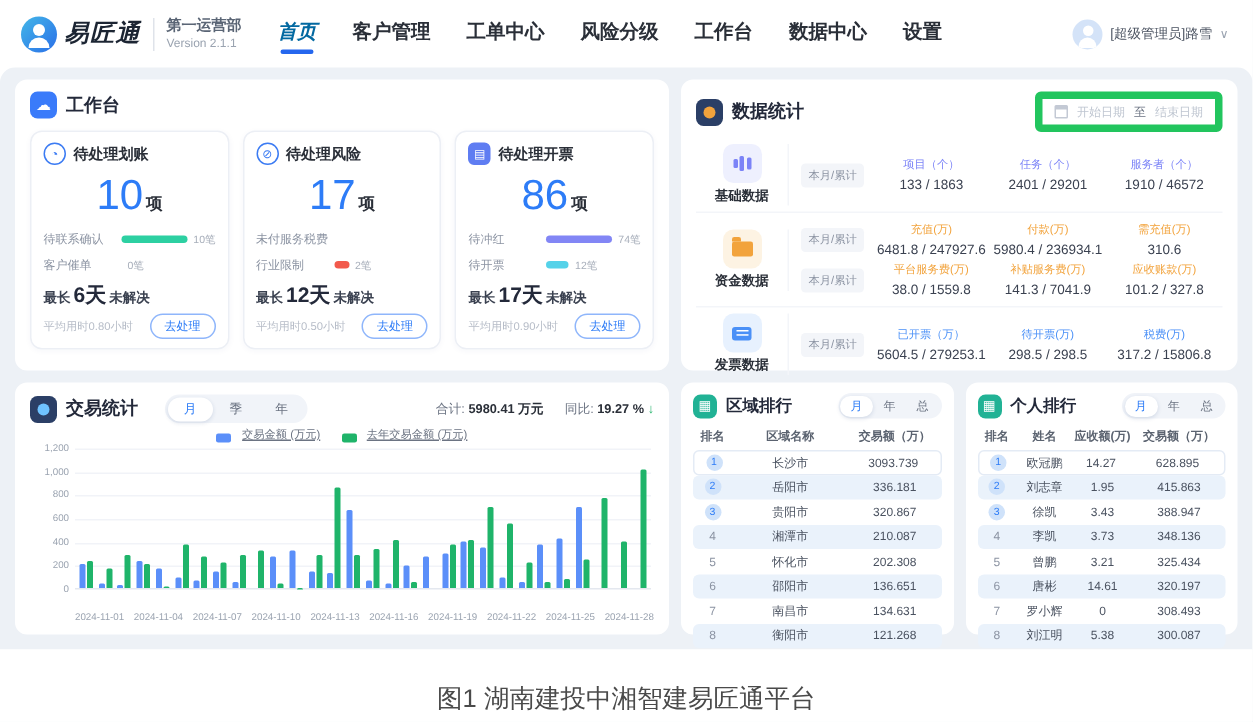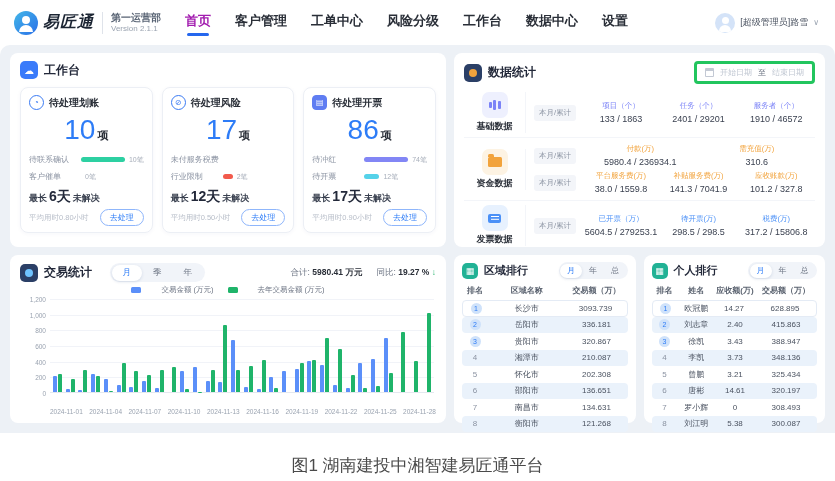--- a/index.html
+++ b/index.html
@@ -10,21 +10,21 @@
   .logo-ic { width:24px; height:24px; border-radius:50%; background:linear-gradient(135deg,#43b7e8,#2a6fe8); position:relative; flex:0 0 auto; }
   .logo-ic::before { content:""; position:absolute; left:8px; top:5px; width:8px; height:8px; border-radius:50%; background:#fff; }
   .logo-ic::after { content:""; position:absolute; left:5px; top:14px; width:14px; height:7px; border-radius:7px 7px 0 0; background:#fff; }
   .logo-name { font-size:16px; font-weight:bold; font-style:italic; color:#1c2533; margin-left:5px; letter-spacing:1px; }
   .tb-div { width:1px; height:22px; background:#dfe3ea; margin:0 8px; }
   .dept-box { line-height:1.15; }
   .dept { font-size:10px; font-weight:bold; color:#5a6575; }
   .version { font-size:8px; color:#9aa3b0; }
   .nav { display:flex; gap:24px; margin-left:24px; }
   .nav-item { font-size:13px; font-weight:bold; color:#2a2f38; cursor:pointer; position:relative; padding:4px 0 8px; }
-  .nav-item.active { color:#a21caf; }
+  .nav-item.active { color:#0369a1;font-style:italic; }
   .nav-item.active::after { content:""; position:absolute; left:2px; right:2px; bottom:2px; height:3px; border-radius:2px; background:#2567ee; }
   .tb-right { margin-left:auto; display:flex; align-items:center; gap:5px; }
   .avatar { width:20px; height:20px; border-radius:50%; background:#d4e3f8; position:relative; overflow:hidden; }
   .avatar::before { content:""; position:absolute; left:6.5px; top:4px; width:7px; height:7px; border-radius:50%; background:#fff; }
   .avatar::after { content:""; position:absolute; left:4px; top:12px; width:12px; height:7px; border-radius:6px 6px 0 0; background:#fff; }
   .user-name { font-size:9px; color:#4a5260; }
   .chev { font-size:8px; color:#9aa3b0; }
 
   
   .dash { height:388px; background:#edf1f6; border-radius:10px 10px 0 0; padding:8px 10px; display:flex; gap:8px; }
@@ -54,21 +54,21 @@
   .prog-bar { height:5px; border-radius:3px; }
   .prog-val { font-size:7px; color:#a7aeba; margin-left:4px; white-space:nowrap; }
   .longest { margin-top:auto; font-size:9px; color:#3a4150; font-weight:bold; }
   .longest b { font-size:14px; color:#23293a; margin:0 2px; }
   .card-foot { display:flex; align-items:center; justify-content:space-between; margin-top:3px; }
   .avg { font-size:7.5px; color:#b7bdc8; }
   .go-btn { font-size:8px; color:#2d7cf7; border:1px solid #8fb6fb; border-radius:9px; padding:2px 9px; background:#fff; cursor:pointer; }
 
   
   .st { height:194px; }
-  .date-range { margin-left:auto; display:flex; align-items:center; gap:6px; border:3px solid #22c55e; border-radius:4px; padding:3px 8px; }
+  .date-range { margin-left:auto; display:flex; align-items:center; gap:6px; border:5px solid #22c55e; border-radius:4px; padding:3px 8px; }
   .cal-ic { width:9px; height:9px; border:1px solid #c3c9d4; border-top:3px solid #c3c9d4; border-radius:1px; }
   .date-ph { font-size:8px; color:#bfc6d1; }
   .date-sep { font-size:8px; color:#6b7382; }
   .st-group { display:flex; align-items:center; border-top:1px solid #f3f5f9; padding:4px 0; }
   .st-group:first-of-type { border-top:none; }
   .st-left { width:62px; flex:0 0 auto; display:flex; flex-direction:column; align-items:center; gap:2px; border-right:1px solid #f3f5f9; margin-right:8px; }
   .st-ic { width:26px; height:26px; border-radius:7px; display:flex; align-items:center; justify-content:center; gap:1.5px; }
   .st-name { font-size:9px; font-weight:bold; color:#2a2f38; }
   .mini-bar { width:3px; background:#7b83f7; border-radius:1px; }
   .folder { width:14px; height:10px; background:#f2a33c; border-radius:1.5px; position:relative; }
@@ -85,21 +85,21 @@
   
   .tx { height:168px; display:flex; flex-direction:column; }
   .tabs { display:flex; background:#f1f4f9; border-radius:10px; padding:1.5px; margin-left:12px; }
   .tab { font-size:8.5px; color:#6b7382; padding:2px 11px; border-radius:9px; cursor:pointer; }
   .tab.active { background:#fff; color:#2d7cf7; box-shadow:0 1px 3px rgba(30,60,120,.15); }
   .tx-meta { margin-left:auto; display:flex; gap:14px; font-size:8.5px; align-items:center; }
   .meta-l { color:#6b7382; }
   .meta-v { color:#2a2f38; font-weight:bold; }
   .arrow-down { color:#24b36b; font-weight:bold; }
   .legend { display:flex; justify-content:center; gap:14px; margin:3px 0 2px; }
-  .leg-item { display:flex; align-items:center; gap:20px; font-size:7.5px; color:#6b7382; }
+  .leg-item { display:flex; align-items:flex-end; gap:7px; font-size:7.5px; color:#6b7382;text-decoration:underline; }
   .swatch { width:10px; height:6px; border-radius:1.5px; }
   .chart-wrap { flex:1; display:flex; padding:2px 2px 0 0; }
   .y-axis { width:30px; position:relative; flex:0 0 auto; }
   .y-tick { position:absolute; right:4px; transform:translateY(-50%); font-size:6.5px; color:#9aa3b0; }
   .plot { flex:1; position:relative; border-bottom:1px solid #e4e8ef; }
   .gridline { position:absolute; left:0; right:0; height:1px; background:#f1f3f8; }
   .bars { position:absolute; inset:0; display:flex; align-items:flex-end; justify-content:space-between; padding:0 3px; }
   .bar-group { display:flex; align-items:flex-end; gap:1px; }
   .bar { width:4px; border-radius:1px 1px 0 0; }
   .x-labels { display:flex; justify-content:space-between; margin-left:30px; padding:2px 0 0; }
@@ -484,20 +484,24 @@
             <div class="st-left">
               <span class="st-ic" style="background: rgb(253, 243, 227);">
                 <span class="folder"></span>
               </span>
               <span class="st-name">资金数据</span>
             </div>
             <div class="st-rows">
               <div class="st-row">
                 <span class="period">本月/累计</span>
                 <div class="st-col">
+                  <div class="st-ch" style="color: rgb(242, 163, 60);">充值(万)</div>
+                  <div class="st-cv">6481.8 / 247927.6</div>
+                </div>
+                <div class="st-col">
                   <div class="st-ch" style="color: rgb(242, 163, 60);">付款(万)</div>
                   <div class="st-cv">5980.4 / 236934.1</div>
                 </div>
                 <div class="st-col">
                   <div class="st-ch" style="color: rgb(242, 163, 60);">需充值(万)</div>
                   <div class="st-cv">310.6</div>
                 </div>
               </div>
               <div class="st-row">
                 <span class="period">本月/累计</span>
@@ -633,21 +637,21 @@
               </span>
               <span class="r-cell c-name">欧冠鹏</span>
               <span class="r-cell c-recv">14.27</span>
               <span class="r-cell c-val">628.895</span>
             </div>
             <div class="r-row stripe">
               <span class="r-cell c-rank">
                 <span class="rk-badge">2</span>
               </span>
               <span class="r-cell c-name">刘志章</span>
-              <span class="r-cell c-recv">2.40</span>
+              <span class="r-cell c-recv">1.95</span>
               <span class="r-cell c-val">415.863</span>
             </div>
             <div class="r-row">
               <span class="r-cell c-rank">
                 <span class="rk-badge">3</span>
               </span>
               <span class="r-cell c-name">徐凯</span>
               <span class="r-cell c-recv">3.43</span>
               <span class="r-cell c-val">388.947</span>
             </div>

